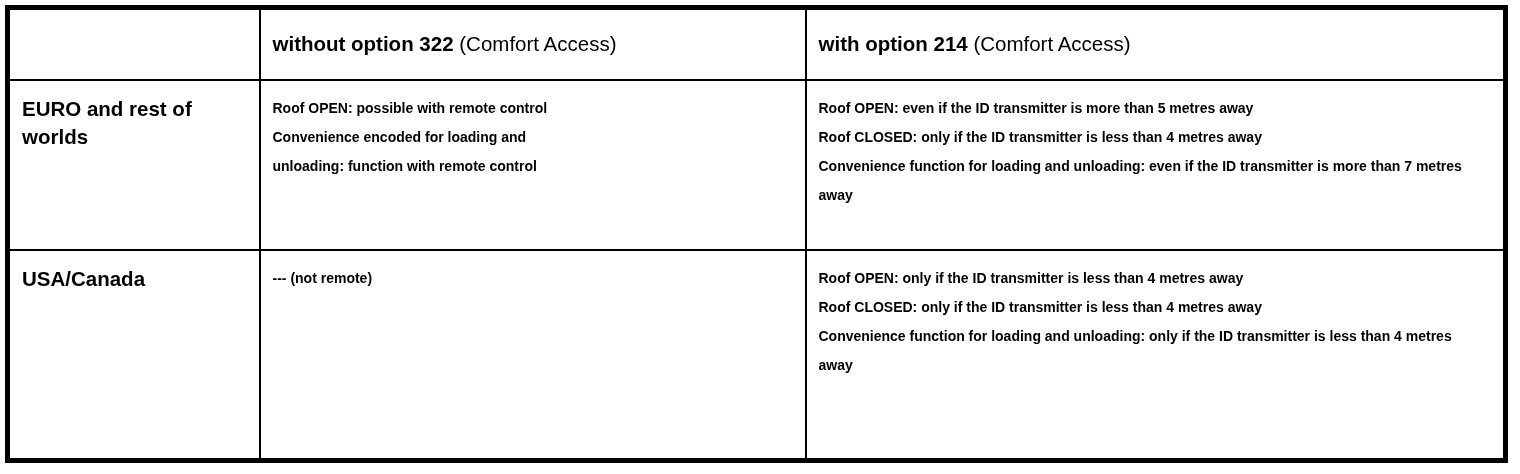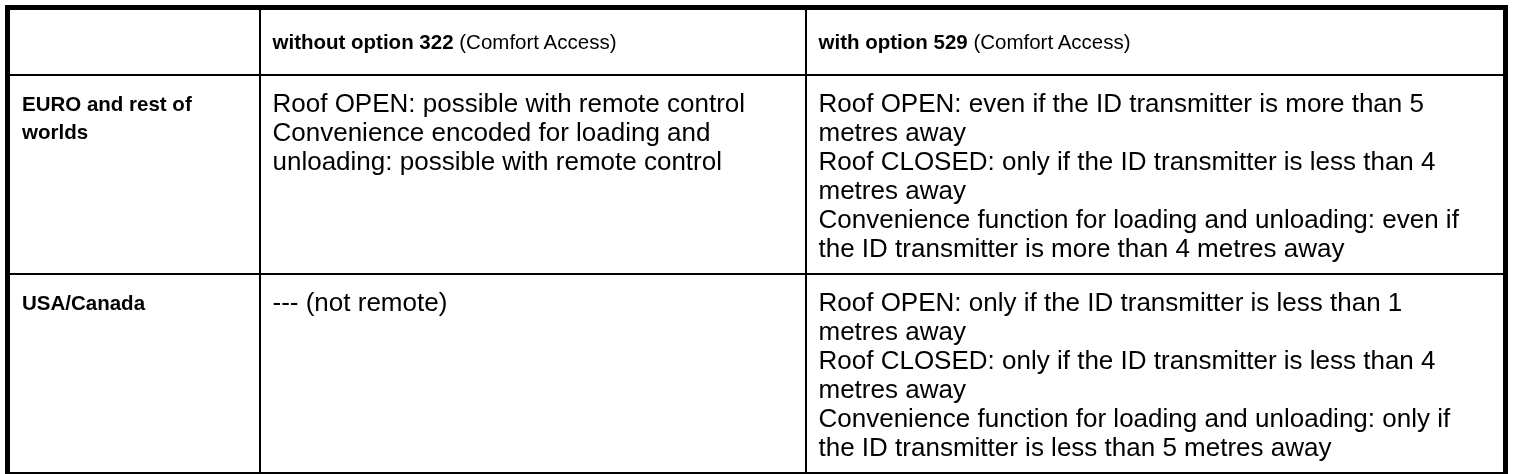--- a/index.html
+++ b/index.html
@@ -64,23 +64,24 @@
   }
 
   .rowlabel {
     font-weight: bold;
     font-size: 20.5px;
     line-height: 28px;
     padding-top: 14px !important;
   }
 
   .bodycell {
-    font-size: 26px;
+    font-size: 14px;
     line-height: 29px;
     padding-top: 13px !important;
+    font-weight: bold;
   }
 
   .bodycell p {
     margin: 0;
   }
 
   .r1 { height: 160px; }
   .r2 { height: 197px; }
 
   .cell-empty {
@@ -97,44 +98,44 @@
       <col class="c2">
       <col class="c3">
     </colgroup>
     <tbody>
       <tr>
         <td class="hdr-cell cell-empty"></td>
         <td class="hdr-cell">
           <div class="hdr-line"><span class="hdr-strong">without option 322</span><span class="hdr-rest"> (Comfort Access)</span></div>
         </td>
         <td class="hdr-cell">
-          <div class="hdr-line"><span class="hdr-strong">with option 529</span><span class="hdr-rest"> (Comfort Access)</span></div>
+          <div class="hdr-line"><span class="hdr-strong">with option 214</span><span class="hdr-rest"> (Comfort Access)</span></div>
         </td>
       </tr>
 
       <tr class="r1">
         <td class="rowlabel">EURO and rest of worlds</td>
         <td class="bodycell">
           <p>Roof OPEN: possible with remote control</p>
           <p>Convenience encoded for loading and</p>
-          <p>unloading: possible with remote control</p>
+          <p>unloading: function with remote control</p>
         </td>
         <td class="bodycell">
           <p>Roof OPEN: even if the ID transmitter is more than 5 metres away</p>
           <p>Roof CLOSED: only if the ID transmitter is less than 4 metres away</p>
-          <p>Convenience function for loading and unloading: even if the ID transmitter is more than 4 metres away</p>
+          <p>Convenience function for loading and unloading: even if the ID transmitter is more than 7 metres away</p>
         </td>
       </tr>
 
       <tr class="r2">
         <td class="rowlabel">USA/Canada</td>
         <td class="bodycell">
           <p>--- (not remote)</p>
         </td>
         <td class="bodycell">
-          <p>Roof OPEN: only if the ID transmitter is less than 1 metres away</p>
+          <p>Roof OPEN: only if the ID transmitter is less than 4 metres away</p>
           <p>Roof CLOSED: only if the ID transmitter is less than 4 metres away</p>
-          <p>Convenience function for loading and unloading: only if the ID transmitter is less than 5 metres away</p>
+          <p>Convenience function for loading and unloading: only if the ID transmitter is less than 4 metres away</p>
         </td>
       </tr>
     </tbody>
   </table>
 </div>
 
 </body></html>

